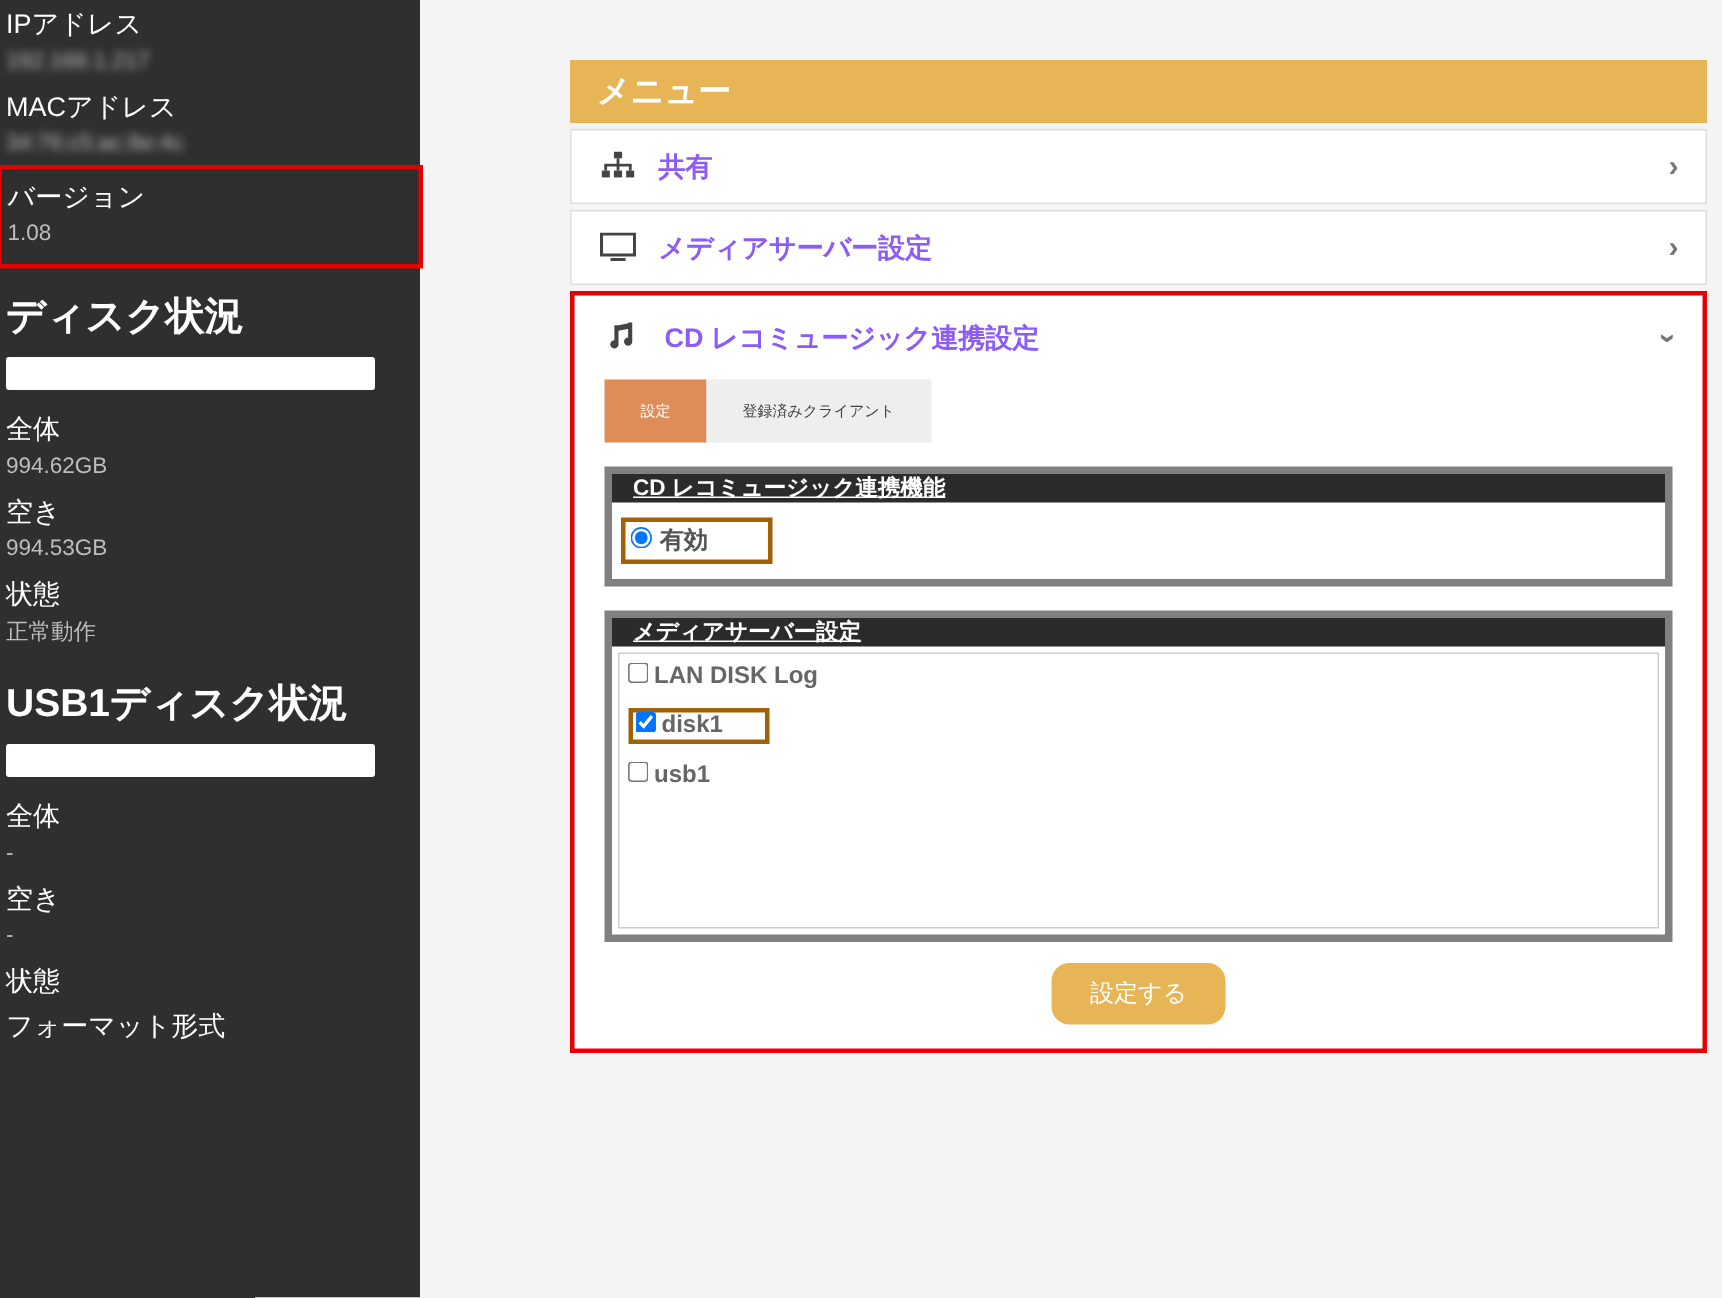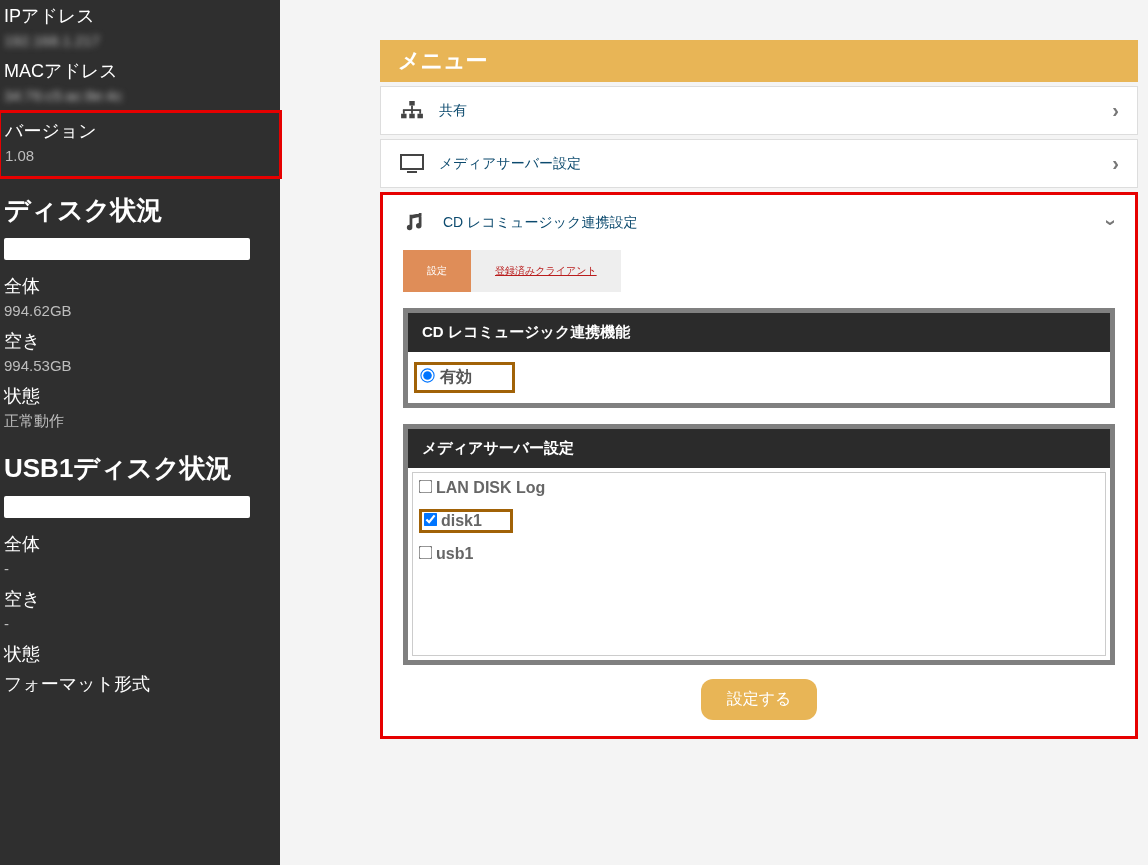--- a/index.html
+++ b/index.html
@@ -64,21 +64,21 @@
   .menu-row {
     background: #fff;
     border: 1px solid #ddd;
     padding: 12px 18px;
     display: flex;
     align-items: center;
     gap: 14px;
     margin-top: 4px;
     cursor: pointer;
   }
-  .menu-row .lbl { font-size: 14px; font-weight: normal; color: #0c4a6e; flex: 1; }
+  .menu-row .lbl { font-size: 18px; font-weight: bold; color: #8b5cf6; flex: 1; }
   .menu-row .chev {
     font-size: 20px;
     color: #777;
     font-weight: bold;
   }
   .icon-box { width: 26px; display:flex; justify-content:center; }
   .icon-box svg { fill: #444; }
   .big-red {
     border: 3px solid #e60000;
     margin-top: 4px;
@@ -90,32 +90,33 @@
     background: #fff;
     padding: 4px 18px 10px 18px;
   }
   .tabs { display: flex; }
   .tab {
     padding: 14px 24px;
     font-size: 10px;
     cursor: pointer;
   }
   .tab.active { background: #df8d58; color: #fff; }
-  .tab.inactive { background: #eee; color: #b91c1c; text-decoration: underline; }
+  .tab.inactive { background: #eee; color: #404040; }
   .panel {
     border: 5px solid #808080;
     margin-top: 16px;
     background: #fff;
   }
   .panel-header {
     background: #2b2b2b;
     color: #fff;
     font-weight: bold;
-    padding: 10px 14px;
+    padding: 0 14px;
     font-size: 15px;
+    text-decoration: underline;
   }
   .panel-body { padding: 10px 6px; position: relative; }
   .radio-row { padding: 4px 6px; font-size: 16px; font-weight: bold; color: #555; }
   .radio-row input { margin-right: 6px; transform: scale(1.1); }
   .red-inline {
     border: 3px solid #a16207;
     display: inline-block;
     padding: 2px 40px 2px 4px;
   }
   .folder-list {

